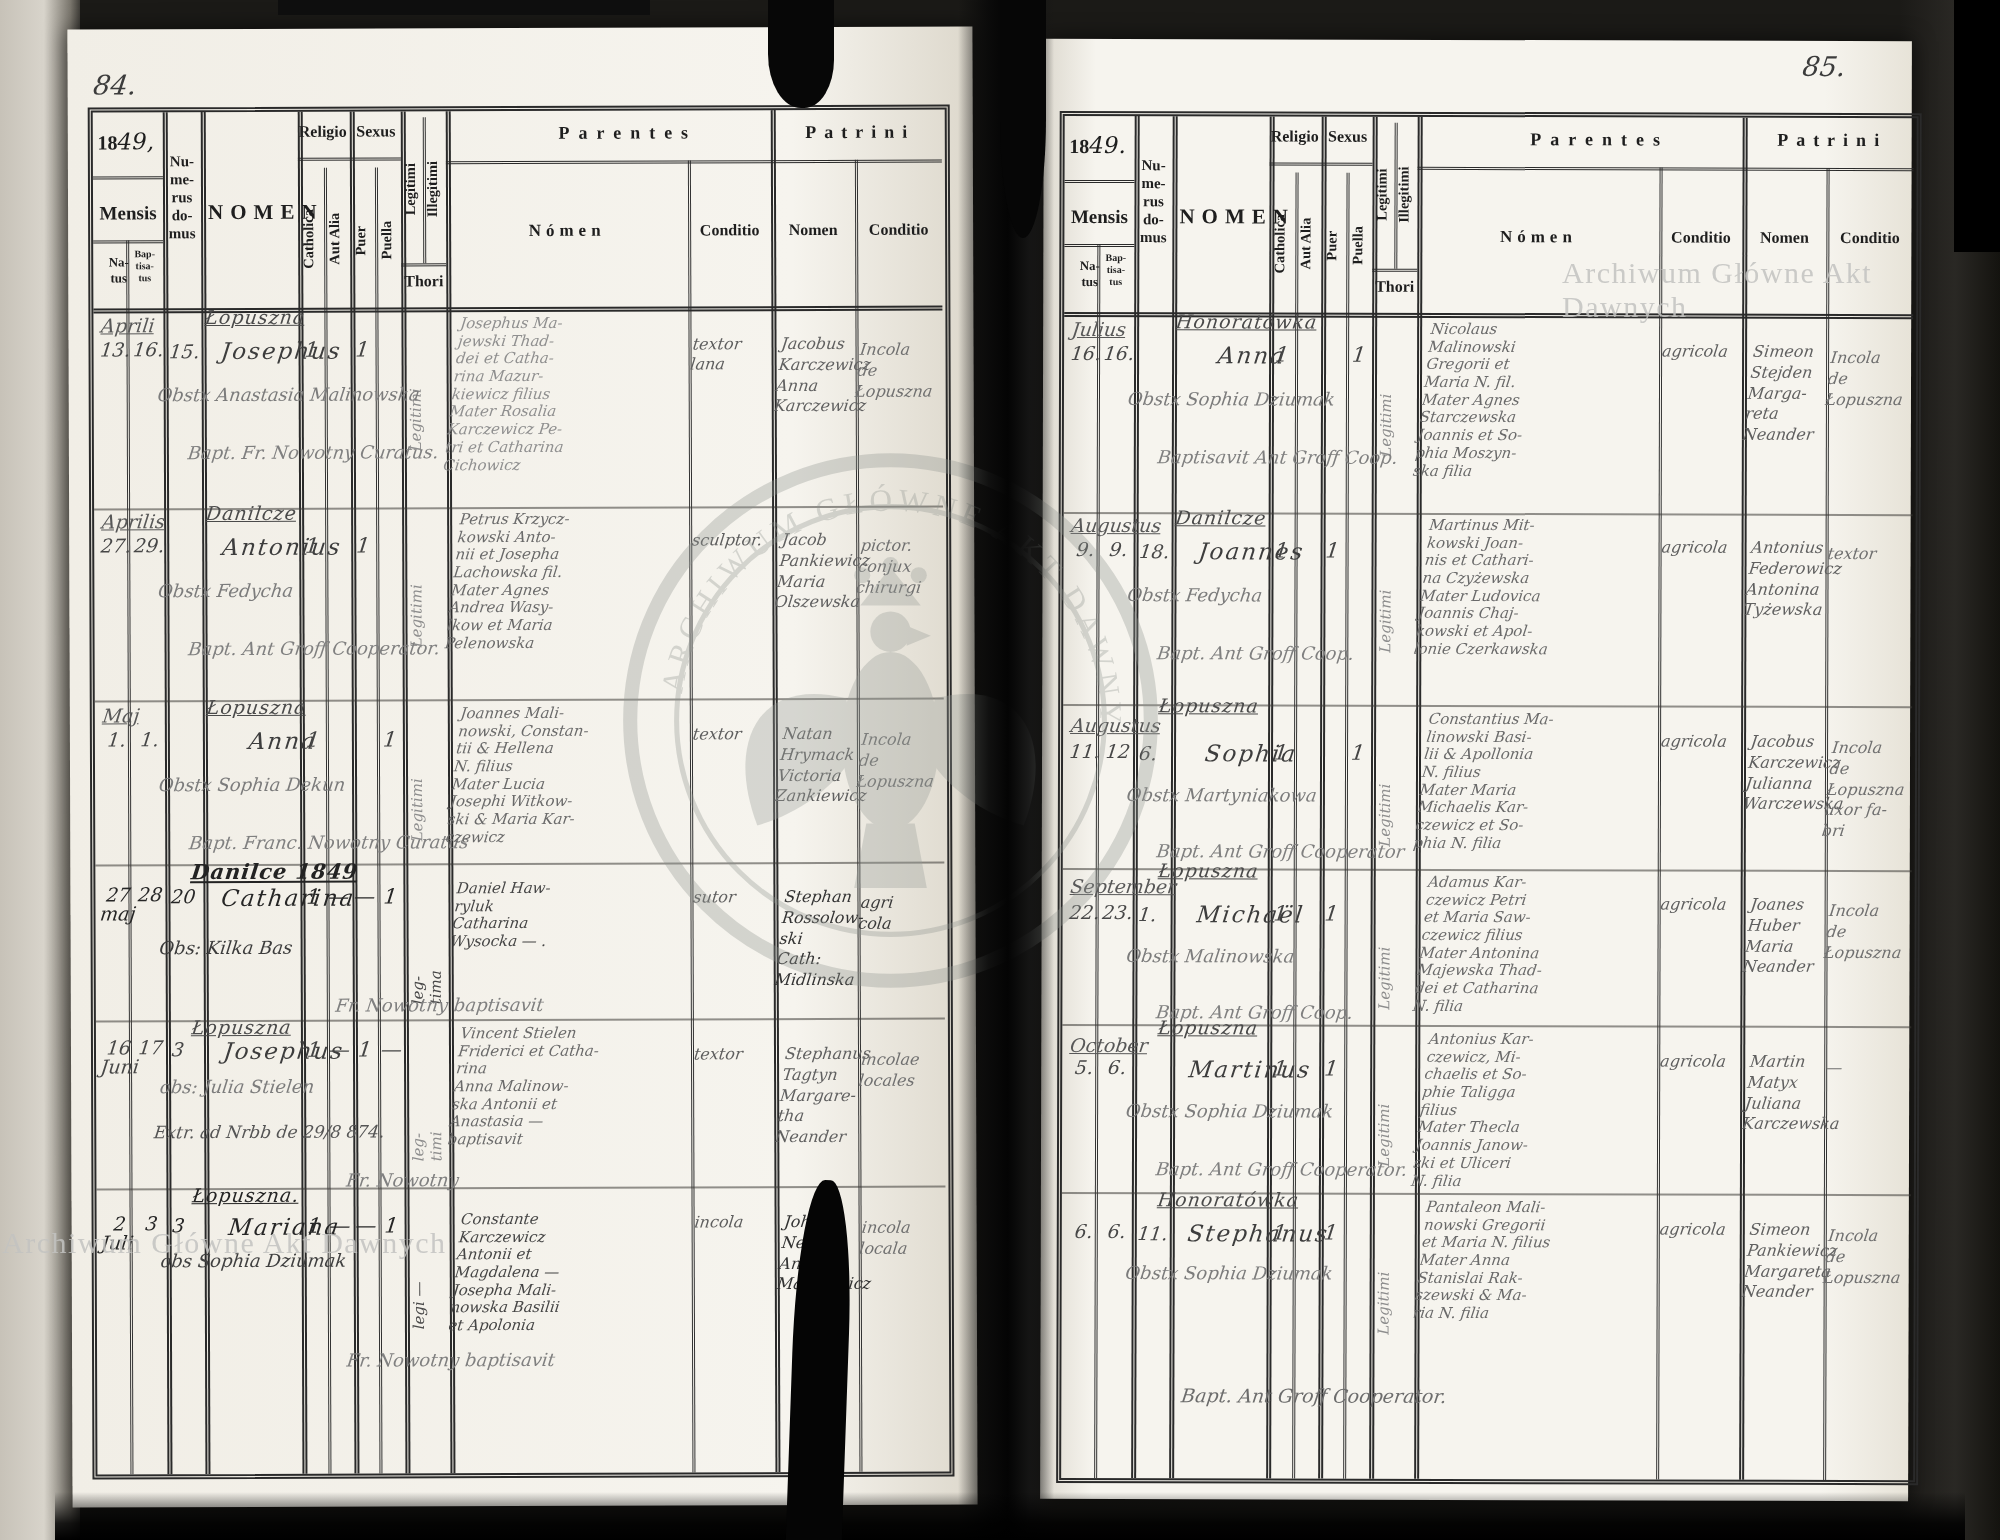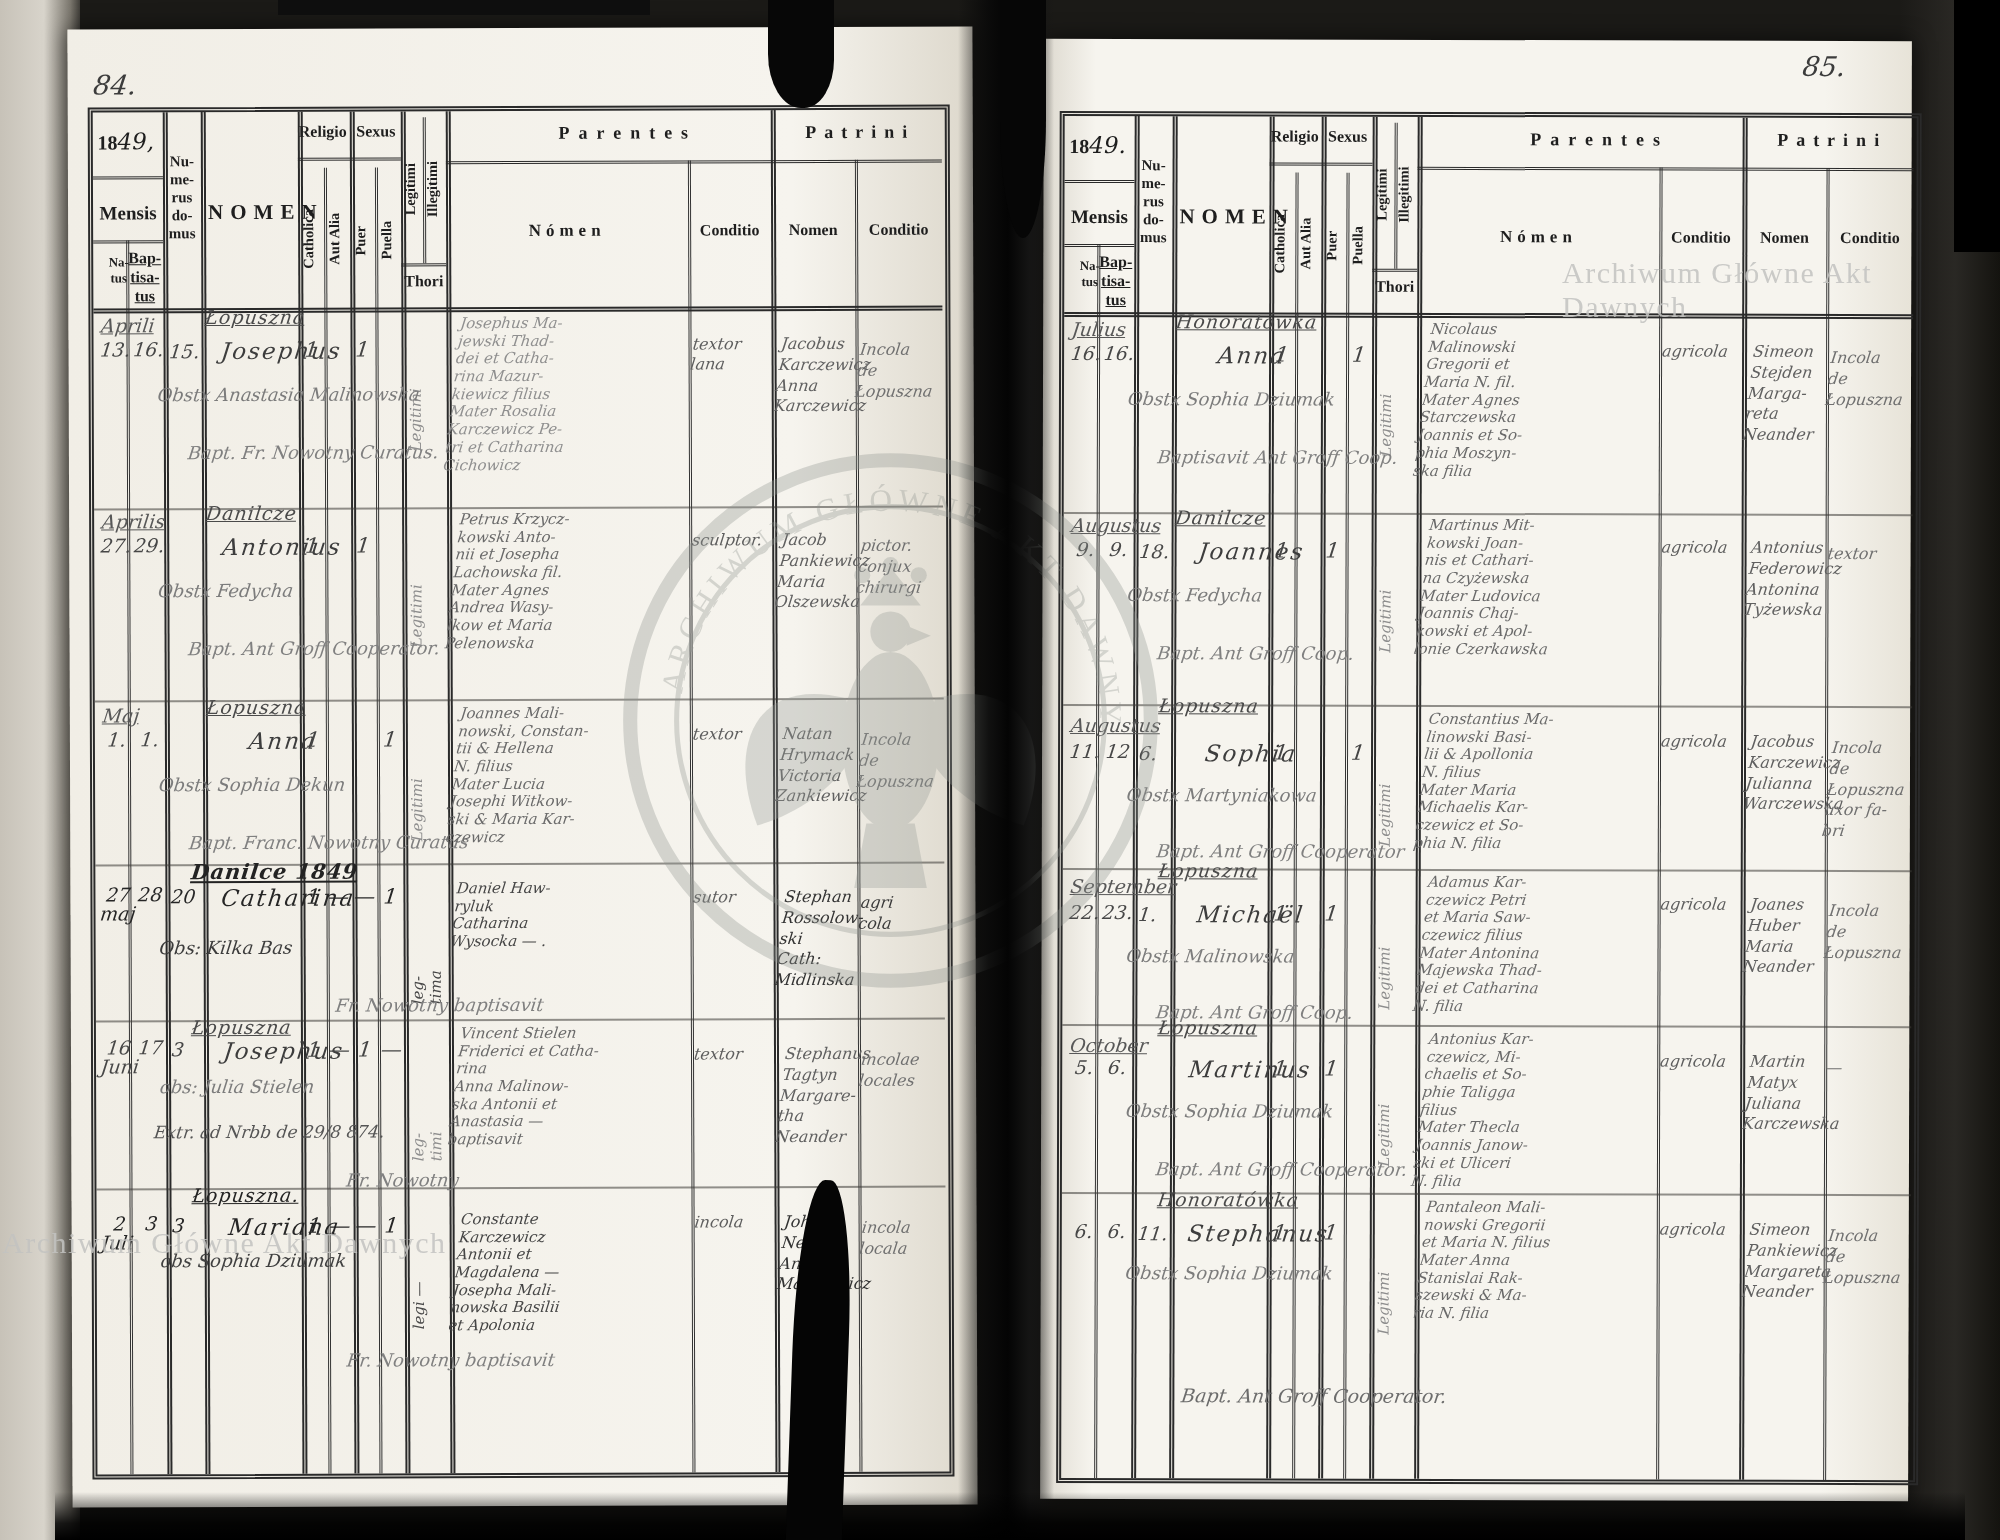--- a/index.html
+++ b/index.html
@@ -46,21 +46,21 @@
   
   .ph { position:absolute; font-family:"Liberation Serif",serif; font-weight:bold; color:#1e1e1e;
         text-align:center; white-space:pre-line; line-height:1.2; }
   .vert { writing-mode:vertical-rl; transform:rotate(180deg); white-space:nowrap;
           font-size:14.5px; text-align:center; }
   .h-year   { left:0; top:16px; width:66px; font-size:20px; }
   .yp { font-style:normal; }
   .yh { font-family:"DejaVu Serif",serif; font-weight:normal; font-style:italic; font-size:23px; }
   .h-mensis { left:0; top:90px; width:70px; font-size:19px; }
   .h-natus  { left:0; top:142px; width:51px; font-size:13px; }
-  .h-bapt   { left:33px; top:136px; width:37px; font-size:16px;text-decoration:underline; }
+  .h-bapt   { left:33px; top:136px; width:37px; font-size:10px; }
   .h-num    { left:70px; top:40px; width:38px; font-size:15px; }
   .h-nomen  { left:108px; top:88px; width:97px; font-size:21px; letter-spacing:7px; text-indent:7px; }
   .h-religio{ left:201px; top:10px; width:58px; font-size:16px; }
   .h-sexus  { left:256px; top:10px; width:54px; font-size:16px; }
   .h-cath   { left:207px; top:62px; height:130px; }
   .h-aut    { left:233px; top:62px; height:130px; }
   .h-puer   { left:259px; top:66px; height:126px; }
   .h-puella { left:285px; top:66px; height:126px; }
   .h-leg    { left:309px; top:6px; height:144px; }
   .h-illeg  { left:331px; top:6px; height:144px; }

